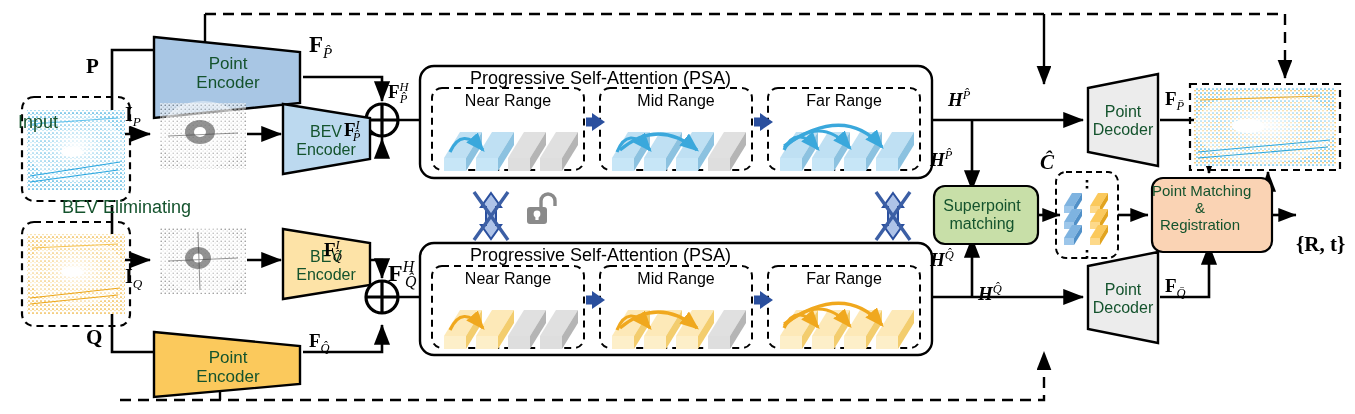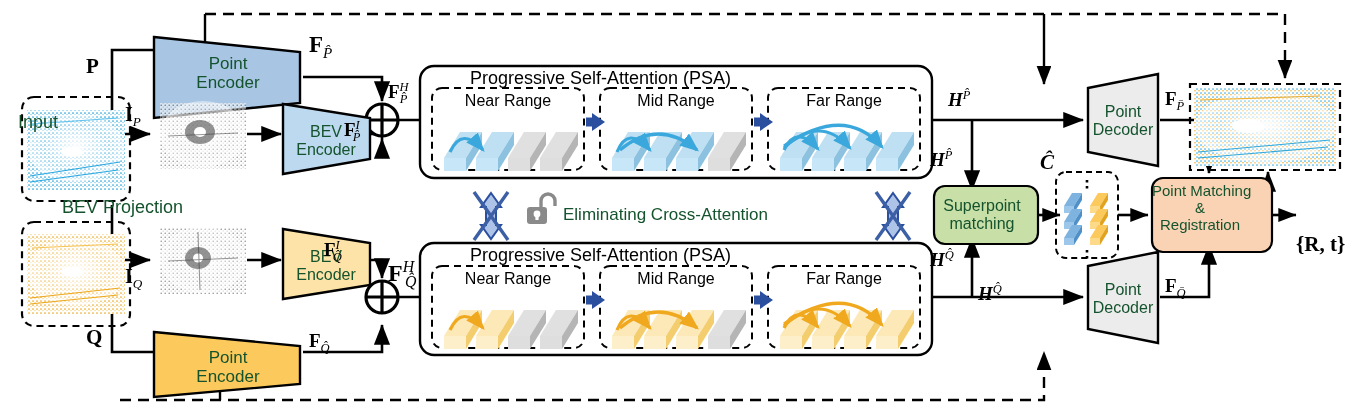--- a/index.html
+++ b/index.html
@@ -382,21 +382,21 @@
     <g>
       <rect x="1194" y="88" width="142" height="78" fill="url(#pcMix)"></rect>
       <ellipse cx="1265" cy="127" rx="70" ry="36" fill="url(#gP)"></ellipse>
       <ellipse cx="1248" cy="126" rx="16" ry="7" fill="#fff"></ellipse>
       <path d="M1198,152 L1330,140 M1198,158 L1328,147" stroke="#31a9dd" stroke-width="1.1" fill="none"></path>
       <path d="M1200,100 L1320,96" stroke="#eeb033" stroke-width="1.1" fill="none"></path>
     </g>
   </svg>
 
   <div class="blbl" style="left:18px;top:72px;font-size:18px;margin-top:40px;">Input</div>
-  <div class="blbl" style="left:62px;top:197px;font-size:18px;">BEV Projection</div>
+  <div class="blbl" style="left:62px;top:197px;font-size:18px;">BEV Eliminating</div>
 
   <div class="mathlbl" style="left:86px;top:54px;font-size:21px;">P</div>
   <div class="mathlbl" style="left:86px;top:325px;font-size:21px;">Q</div>
 
   <div class="mathlbl" style="left:125px;top:103px;font-size:20px;">
     <span>I</span><sub>P</sub></div>
   <div class="mathlbl" style="left:125px;top:265px;font-size:20px;">
     <span>I</span><sub>Q</sub></div>
 
   <div class="blbl" style="left:178px;top:54px;width:100px;font-size:17px;">Point<br>Encoder</div>
@@ -427,21 +427,20 @@
   <div class="title" style="left:470px;top:245px;font-size:18px;">Progressive Self-Attention (PSA)</div>
 
   <div class="title" style="left:460px;top:92px;width:96px;text-align:center;font-size:16px;">Near Range</div>
   <div class="title" style="left:628px;top:92px;width:96px;text-align:center;font-size:16px;">Mid Range</div>
   <div class="title" style="left:796px;top:92px;width:96px;text-align:center;font-size:16px;">Far Range</div>
 
   <div class="title" style="left:460px;top:270px;width:96px;text-align:center;font-size:16px;">Near Range</div>
   <div class="title" style="left:628px;top:270px;width:96px;text-align:center;font-size:16px;">Mid Range</div>
   <div class="title" style="left:796px;top:270px;width:96px;text-align:center;font-size:16px;">Far Range</div>
 
-  <div class="blbl" style="left:563px;top:205px;font-size:17px;">Eliminating Cross-Attention</div>
 
   <div class="mathlbl" style="left:948px;top:88px;font-size:19px;font-style:italic;">
     <span>H</span><sup style="font-style:italic;">P̂</sup></div>
   <div class="mathlbl" style="left:930px;top:148px;font-size:19px;font-style:italic;">
     <span>H</span><sup style="font-style:italic;">P̂</sup></div>
   <div class="mathlbl" style="left:930px;top:248px;font-size:19px;font-style:italic;">
     <span>H</span><sup style="font-style:italic;">Q̂</sup></div>
   <div class="mathlbl" style="left:978px;top:282px;font-size:19px;font-style:italic;">
     <span>H</span><sup style="font-style:italic;">Q̂</sup></div>
 

